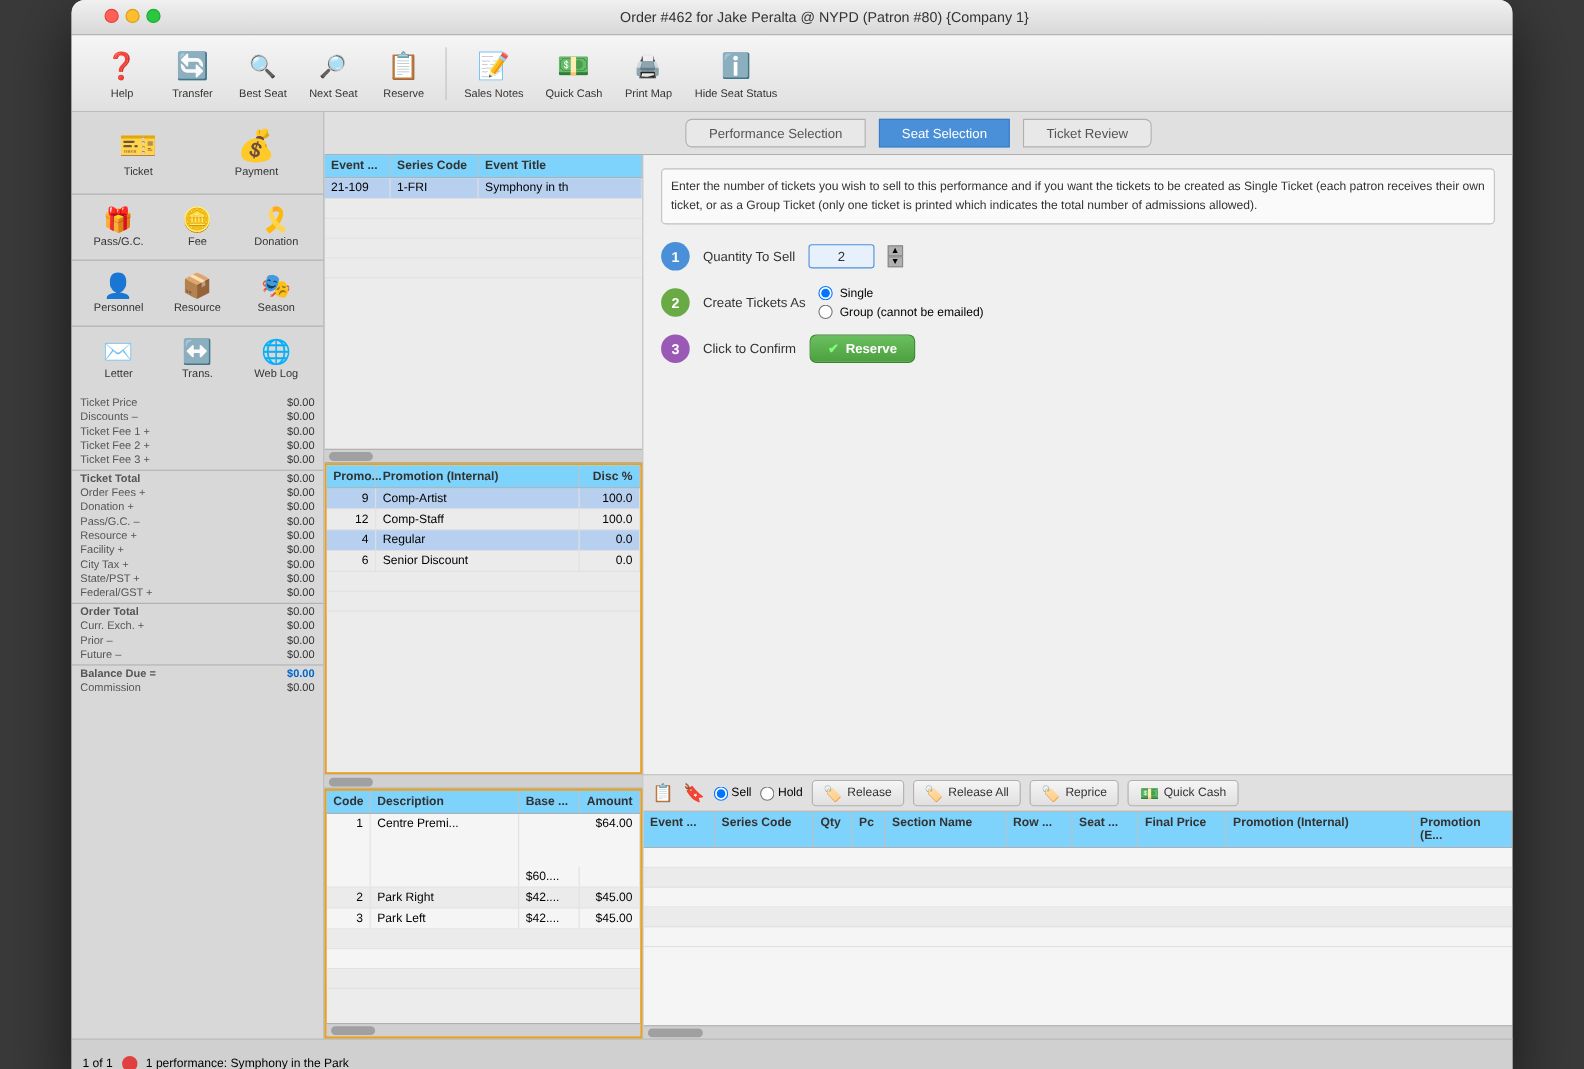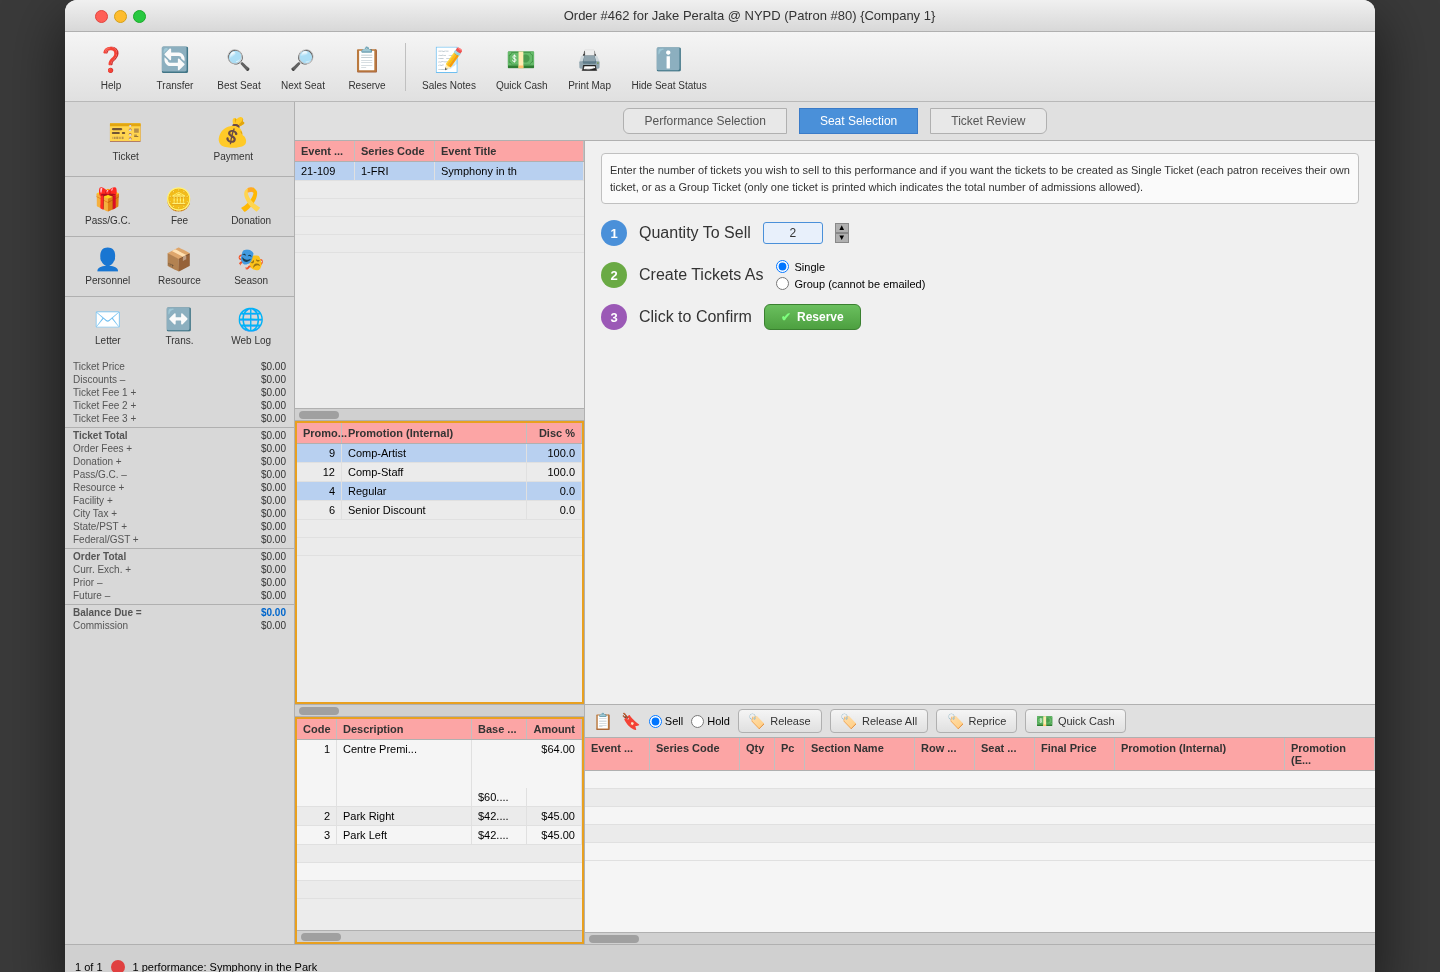--- a/index.html
+++ b/index.html
@@ -17,21 +17,21 @@
       background: #ececec;
       border-radius: 12px;
       box-shadow: 0 20px 60px rgba(0,0,0,0.6);
       overflow: hidden;
     }
     .titlebar {
       background: linear-gradient(to bottom, #f0f0f0, #d8d8d8);
       border-bottom: 1px solid #b0b0b0;
       padding: 8px 30px;
       display: flex;
-      align-items: flex-end;
+      align-items: flex-start;
       gap: 8px;
       position: relative;
     }
     .traffic-lights { display: flex; gap: 6px; }
     .tl { width: 13px; height: 13px; border-radius: 50%; }
     .tl.red { background: #ff5f57; border: 1px solid #e0443e; }
     .tl.yellow { background: #febc2e; border: 1px solid #d4a017; }
     .tl.green { background: #28c840; border: 1px solid #1aab29; }
     .window-title {
       flex: 1;
@@ -157,21 +157,21 @@
     }
     .tab:first-child { border-radius: 6px 0 0 6px; }
     .tab:last-child { border-radius: 0 6px 6px 0; }
     .tab.active {
       background: #4a90d9;
       color: white;
       border-color: #3a7bc8;
     }
     .table-header {
       display: flex;
-      background: #fca5a5;
+      background: #7dd3fc;
       border-bottom: 1px solid #b0b0b0;
       font-size: 11px;
       font-weight: 600;
       color: #333;
     }
     .th {
       padding: 4px 6px;
       border-right: 1px solid #c0c0c0;
     }
     .tr {
@@ -232,21 +232,21 @@
       align-items: center;
       justify-content: center;
       font-weight: bold;
       font-size: 13px;
       color: white;
       flex-shrink: 0;
     }
     .step-circle.blue { background: #4a90d9; }
     .step-circle.green { background: #6aaa44; }
     .step-circle.purple { background: #9b59b6; }
-    .step-label { font-size: 16px; color: #333; font-weight: 500; }
+    .step-label { font-size: 12px; color: #333; font-weight: 500; }
     .qty-input {
       width: 60px;
       padding: 3px 6px;
       font-size: 12px;
       border: 1px solid #4a90d9;
       border-radius: 3px;
       background: #e8f0fb;
       color: #333;
       text-align: center;
     }

